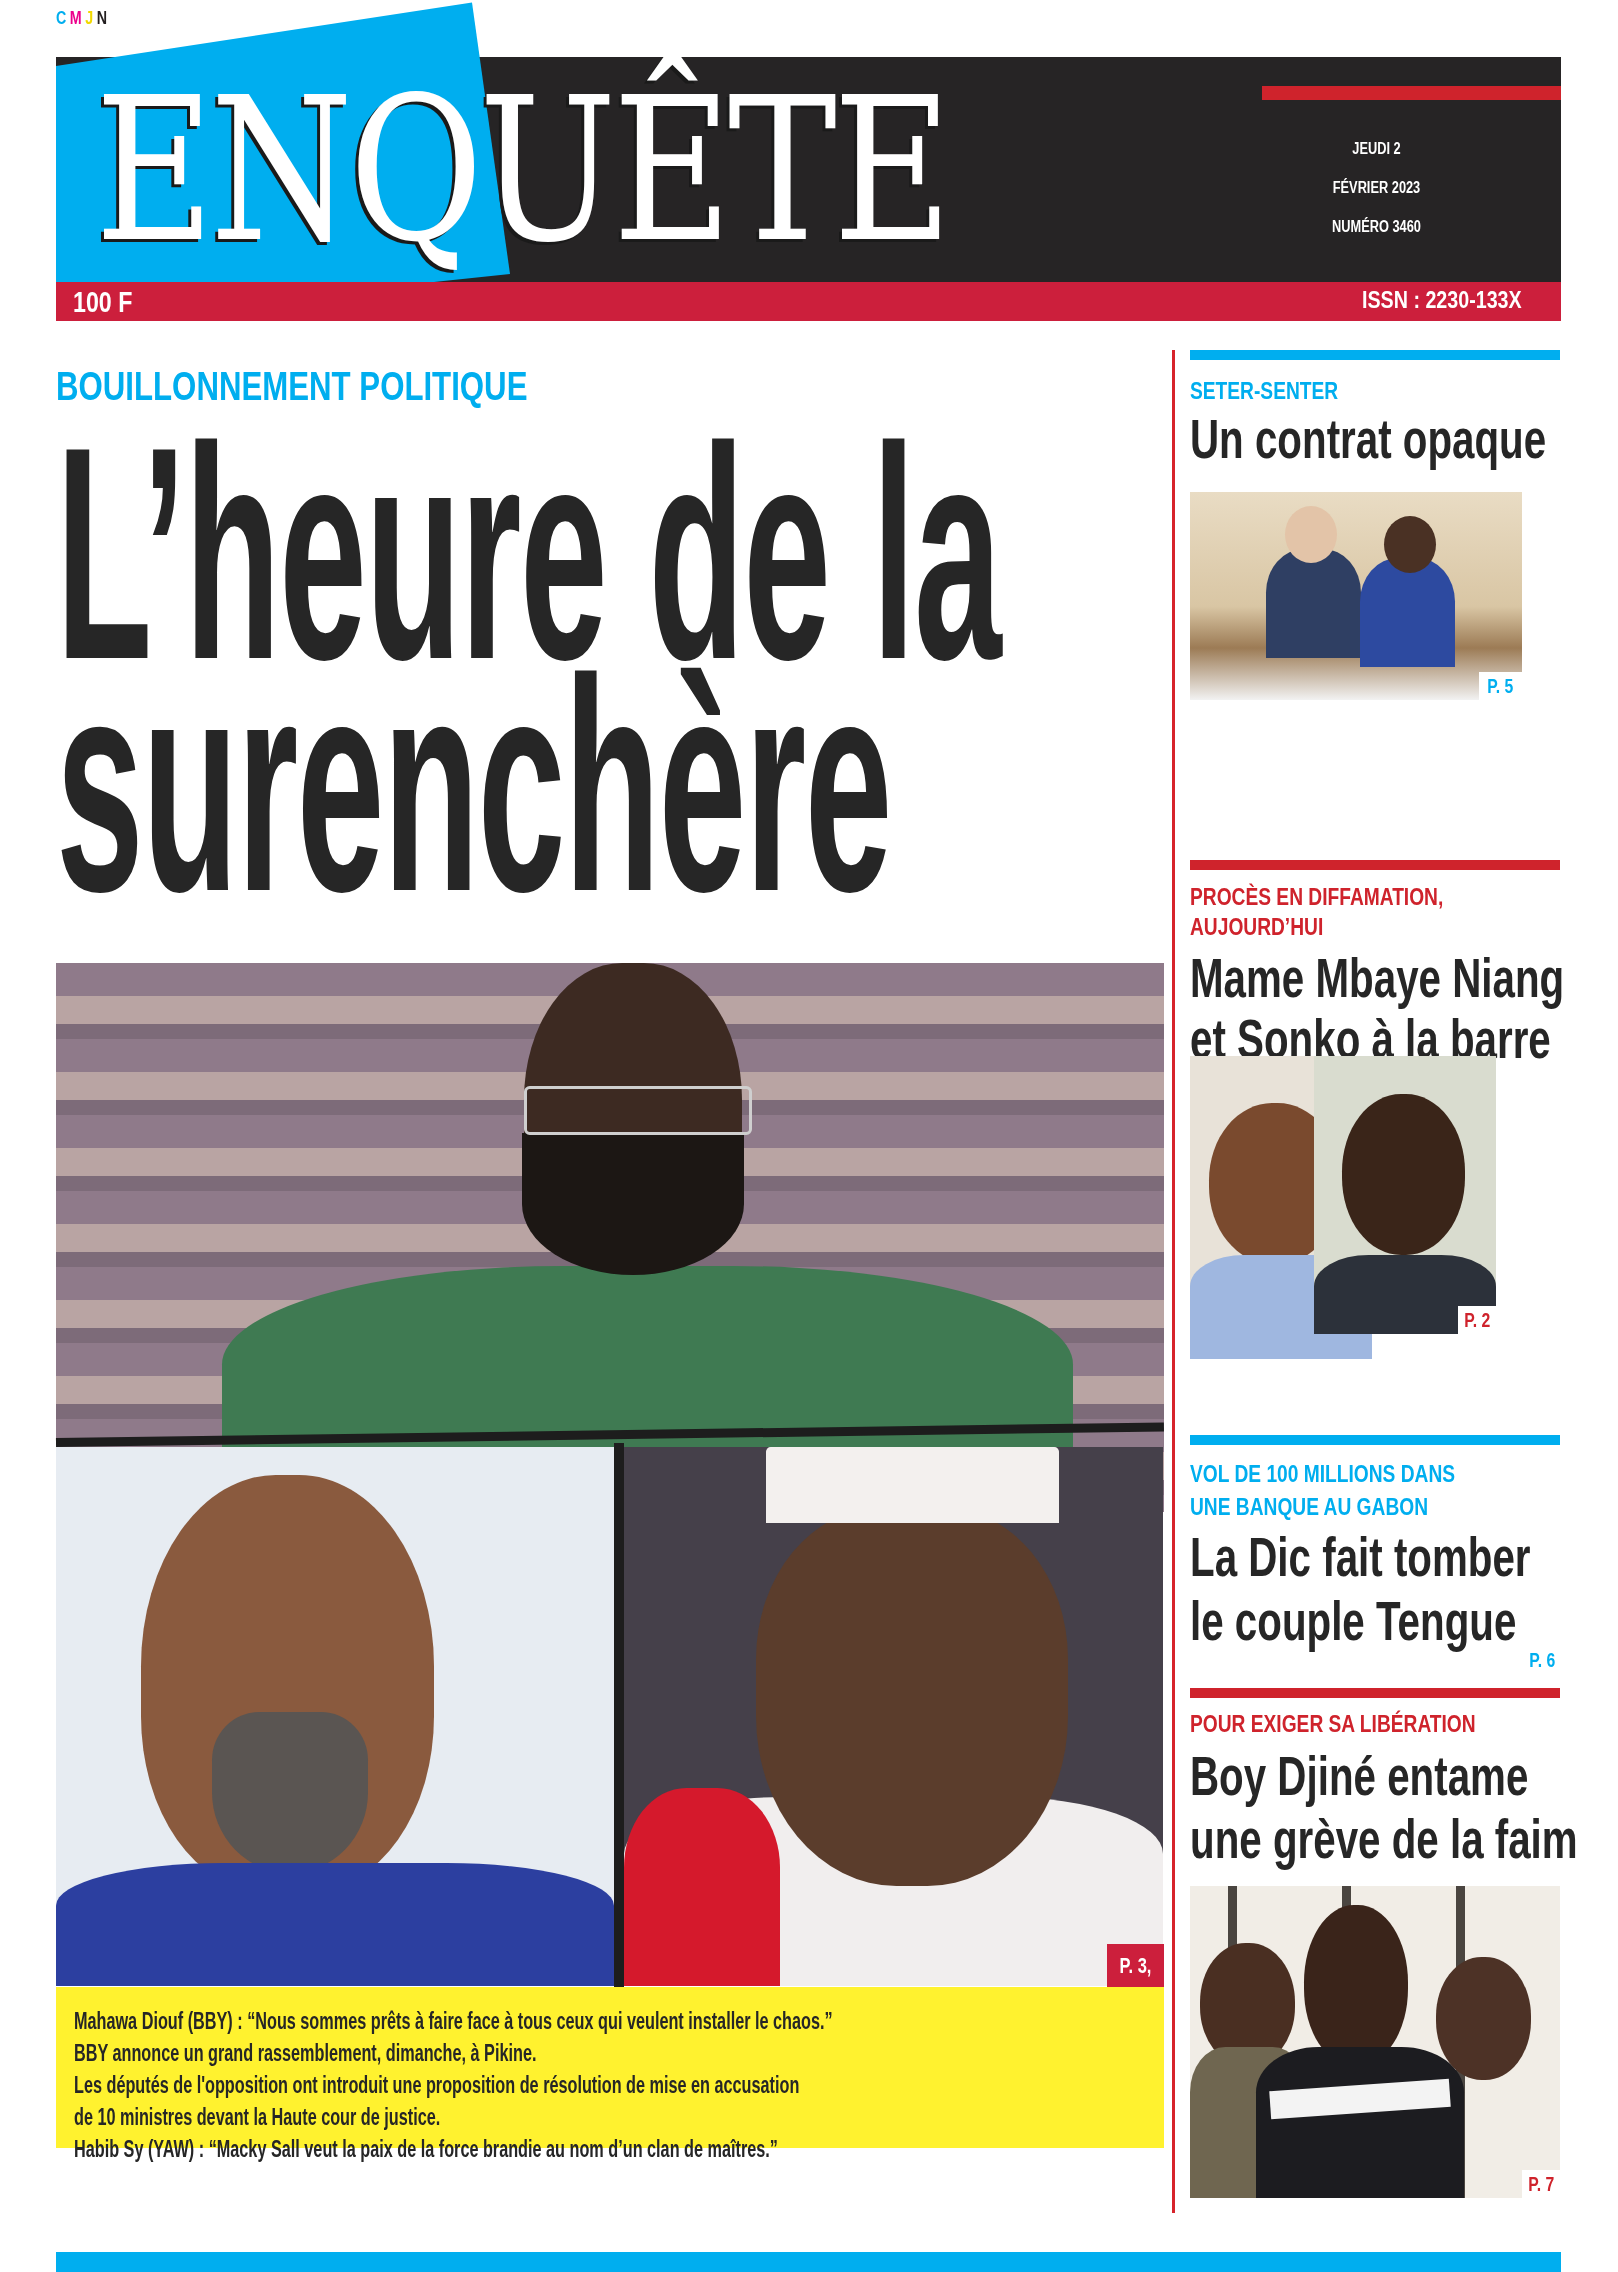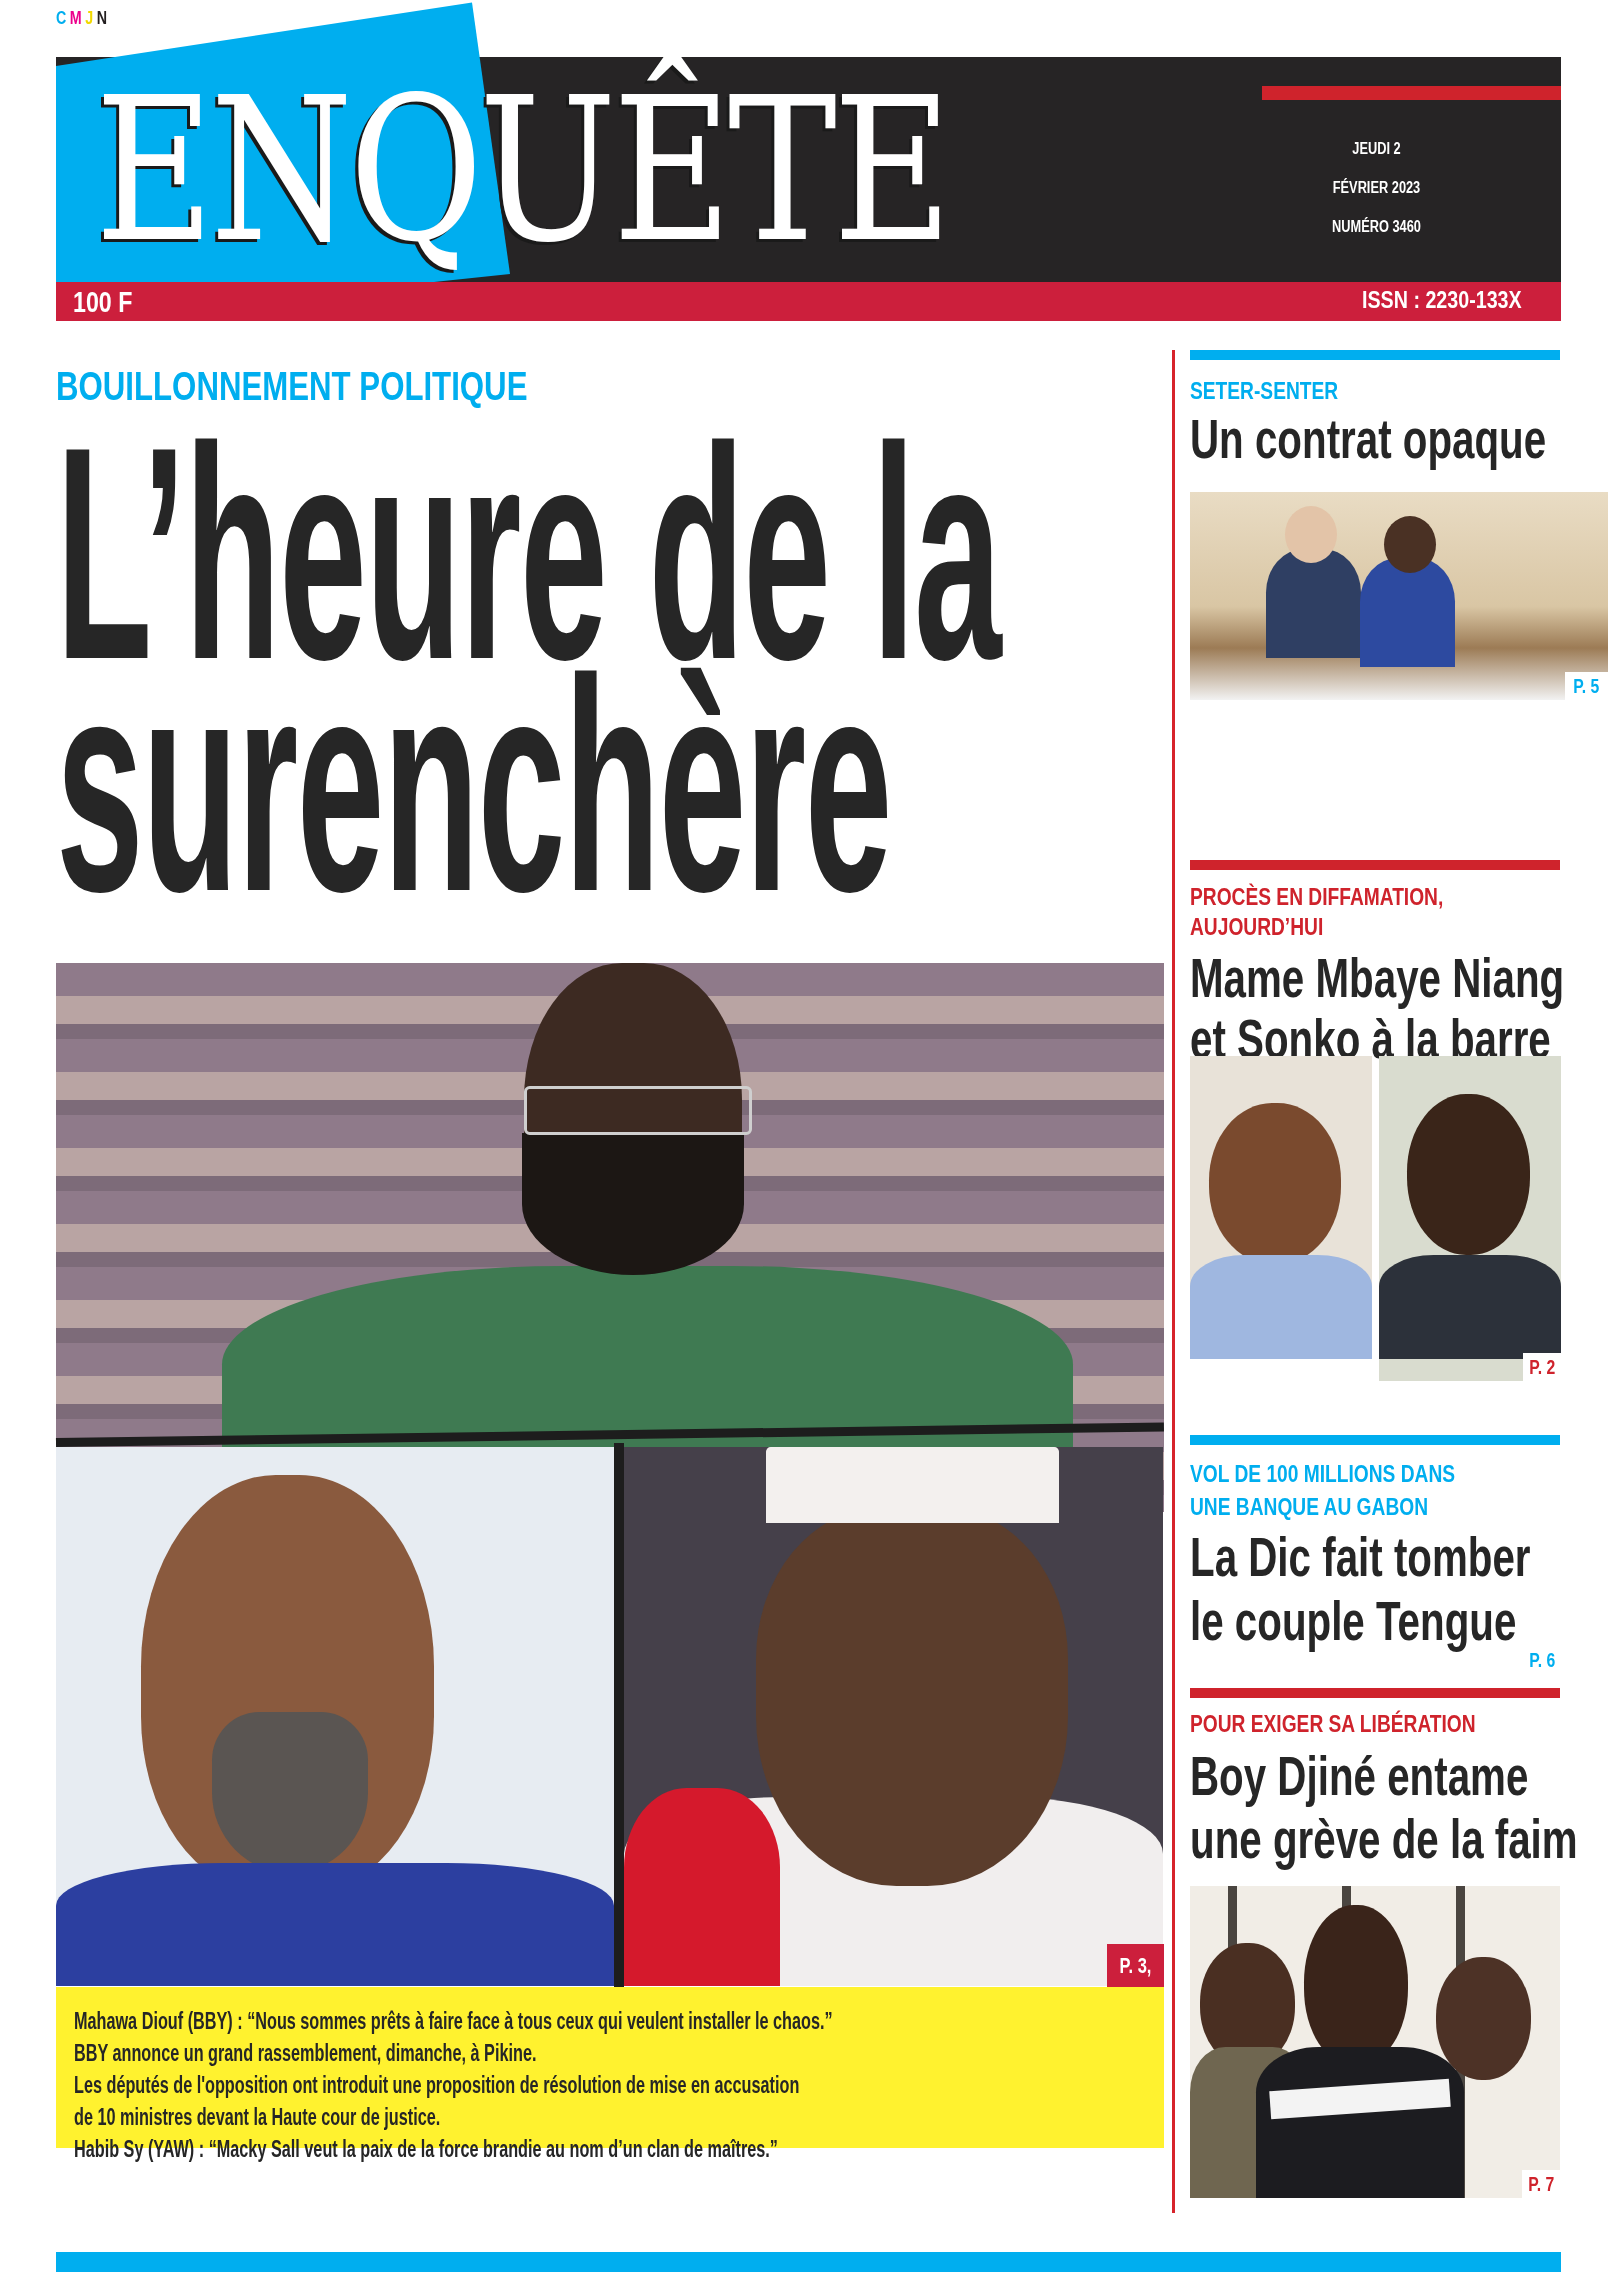--- a/index.html
+++ b/index.html
@@ -146,38 +146,38 @@
   <p>Les députés de l'opposition ont introduit une proposition de résolution de mise en accusation</p>
   <p>de 10 ministres devant la Haute cour de justice.</p>
   <p>Habib Sy (YAW) : “Macky Sall veut la paix de la force brandie au nom d’un clan de maîtres.”</p>
 </div>
 
 <div class="abs col-divider"></div>
 
 <div class="abs sb sb-rule rule-blue" style="top:350px;"></div>
 <div class="abs sb sb-kicker kick-blue" style="top:374px;">SETER-SENTER</div>
 <div class="abs sb sb-title" style="top:407px;">Un contrat opaque</div>
-<div class="sb-photo" style="left:1190px; top:492px; width:418px; height:208px; background:linear-gradient(180deg,#e9dcc4 0%,#d9c6a4 55%,#9c7b55 75%,#f2f2f2 100%);">
+<div class="sb-photo" style="left:1190px; top:492px; width:332px; height:208px; background:linear-gradient(180deg,#e9dcc4 0%,#d9c6a4 55%,#9c7b55 75%,#f2f2f2 100%);">
   <div class="abs" style="left:76px; top:57px; width:95px; height:109px; background:#2f3f63; border-radius:40% 40% 0 0;"></div>
   <div class="abs" style="left:170px; top:66px; width:95px; height:109px; background:#2d4aa0; border-radius:40% 40% 0 0;"></div>
   <div class="abs" style="left:95px; top:14px; width:52px; height:57px; background:#e3c4a8; border-radius:50%;"></div>
   <div class="abs" style="left:194px; top:24px; width:52px; height:57px; background:#4a3124; border-radius:50%;"></div>
   <div class="pref pref-blue" style="right:0; bottom:0; width:43px; height:28px;"><span>P. 5</span></div>
 </div>
 
 <div class="abs sb sb-rule rule-red" style="top:860px;"></div>
 <div class="abs sb sb-kicker kick-red" style="top:880px;">PROCÈS EN DIFFAMATION,</div>
 <div class="abs sb sb-kicker kick-red" style="top:910px;">AUJOURD’HUI</div>
 <div class="abs sb sb-title" style="top:946px;">Mame Mbaye Niang</div>
 <div class="abs sb sb-title" style="top:1007px;">et Sonko à la barre</div>
 <div class="sb-photo" style="left:1190px; top:1056px; width:182px; height:303px; background:#e8e2d8;">
   <div class="abs" style="left:19px; top:47px; width:132px; height:161px; background:#7a4a2e; border-radius:48%;"></div>
   <div class="abs" style="left:0; top:199px; width:182px; height:104px; background:#9fb7e0; border-radius:30% 30% 0 0;"></div>
 </div>
-<div class="sb-photo" style="left:1379px; top:1056px; width:182px; height:325px; background:#d9dccf;">
+<div class="sb-photo" style="left:1314px; top:1056px; width:182px; height:278px; background:#d9dccf;">
   <div class="abs" style="left:28px; top:38px; width:123px; height:161px; background:#3a2519; border-radius:48%;"></div>
   <div class="abs" style="left:0; top:199px; width:182px; height:104px; background:#2c313a; border-radius:30% 30% 0 0;"></div>
   <div class="pref pref-red" style="right:0; bottom:0; width:38px; height:28px;"><span>P. 2</span></div>
 </div>
 
 <div class="abs sb sb-rule rule-blue" style="top:1435px;"></div>
 <div class="abs sb sb-kicker kick-blue" style="top:1457px;">VOL DE 100 MILLIONS DANS</div>
 <div class="abs sb sb-kicker kick-blue" style="top:1490px;">UNE BANQUE AU GABON</div>
 <div class="abs sb sb-title" style="top:1525px;">La Dic fait tomber</div>
 <div class="abs sb sb-title" style="top:1589px;">le couple Tengue</div>

